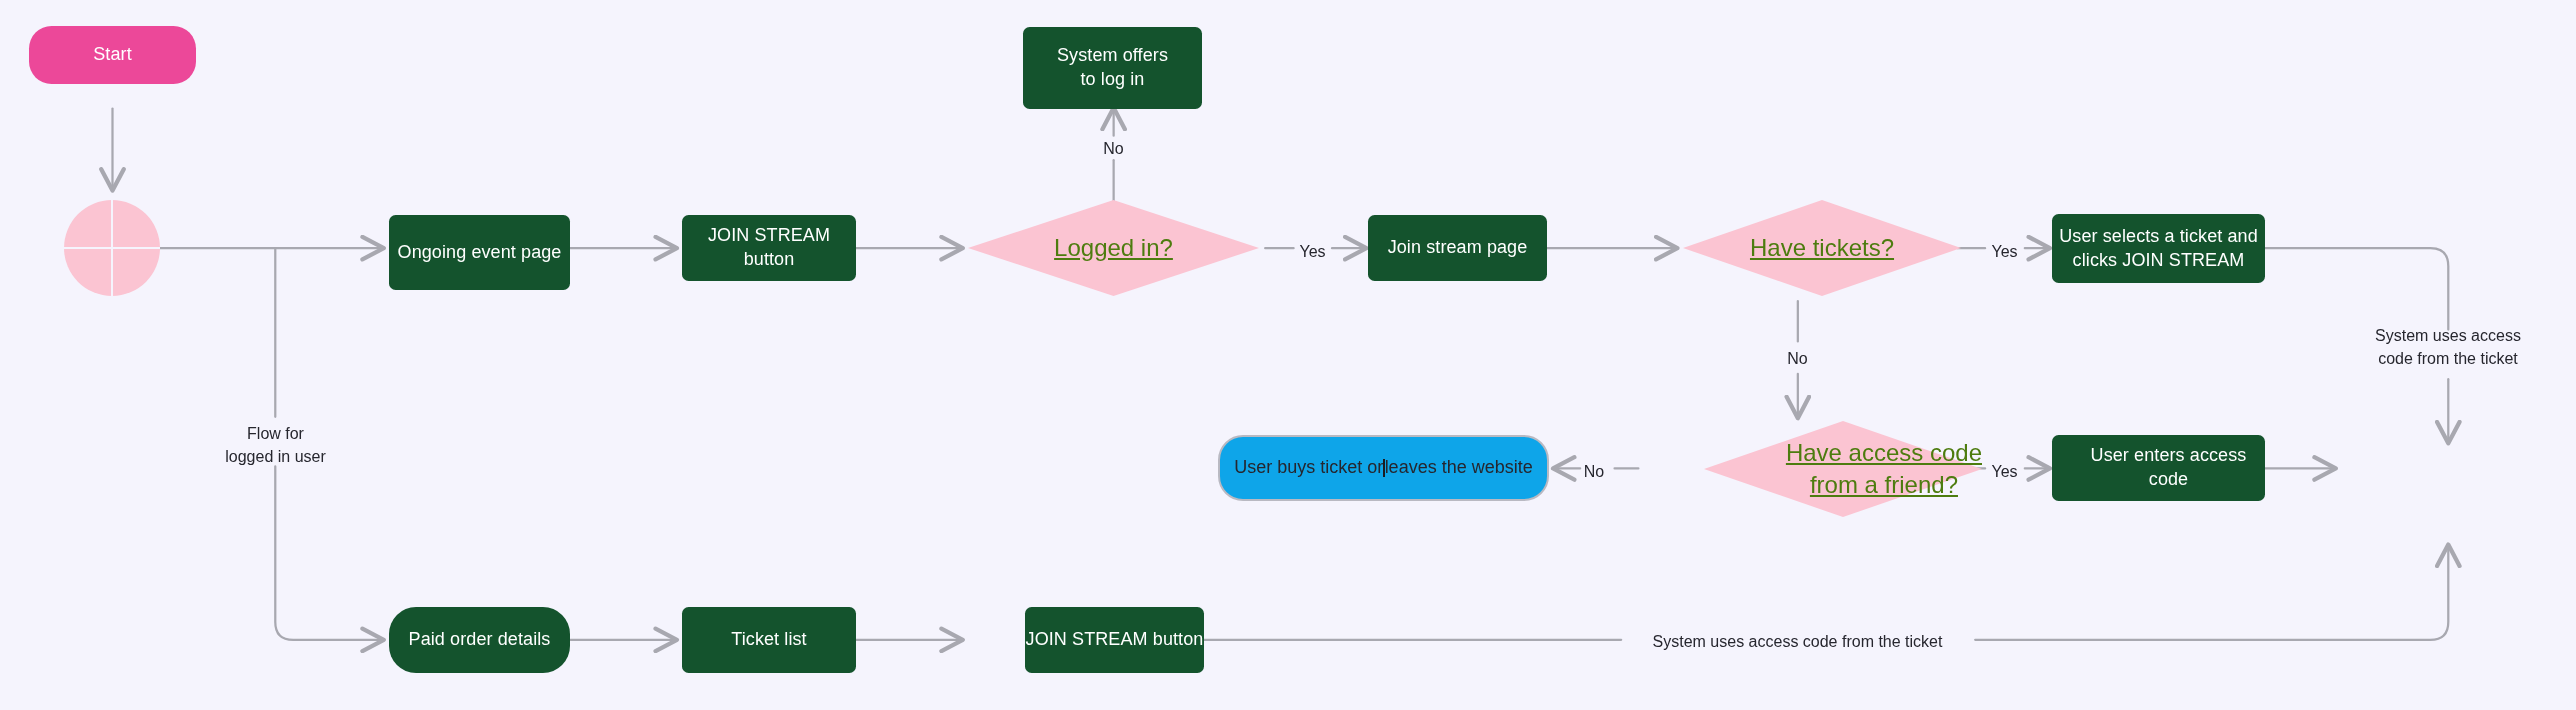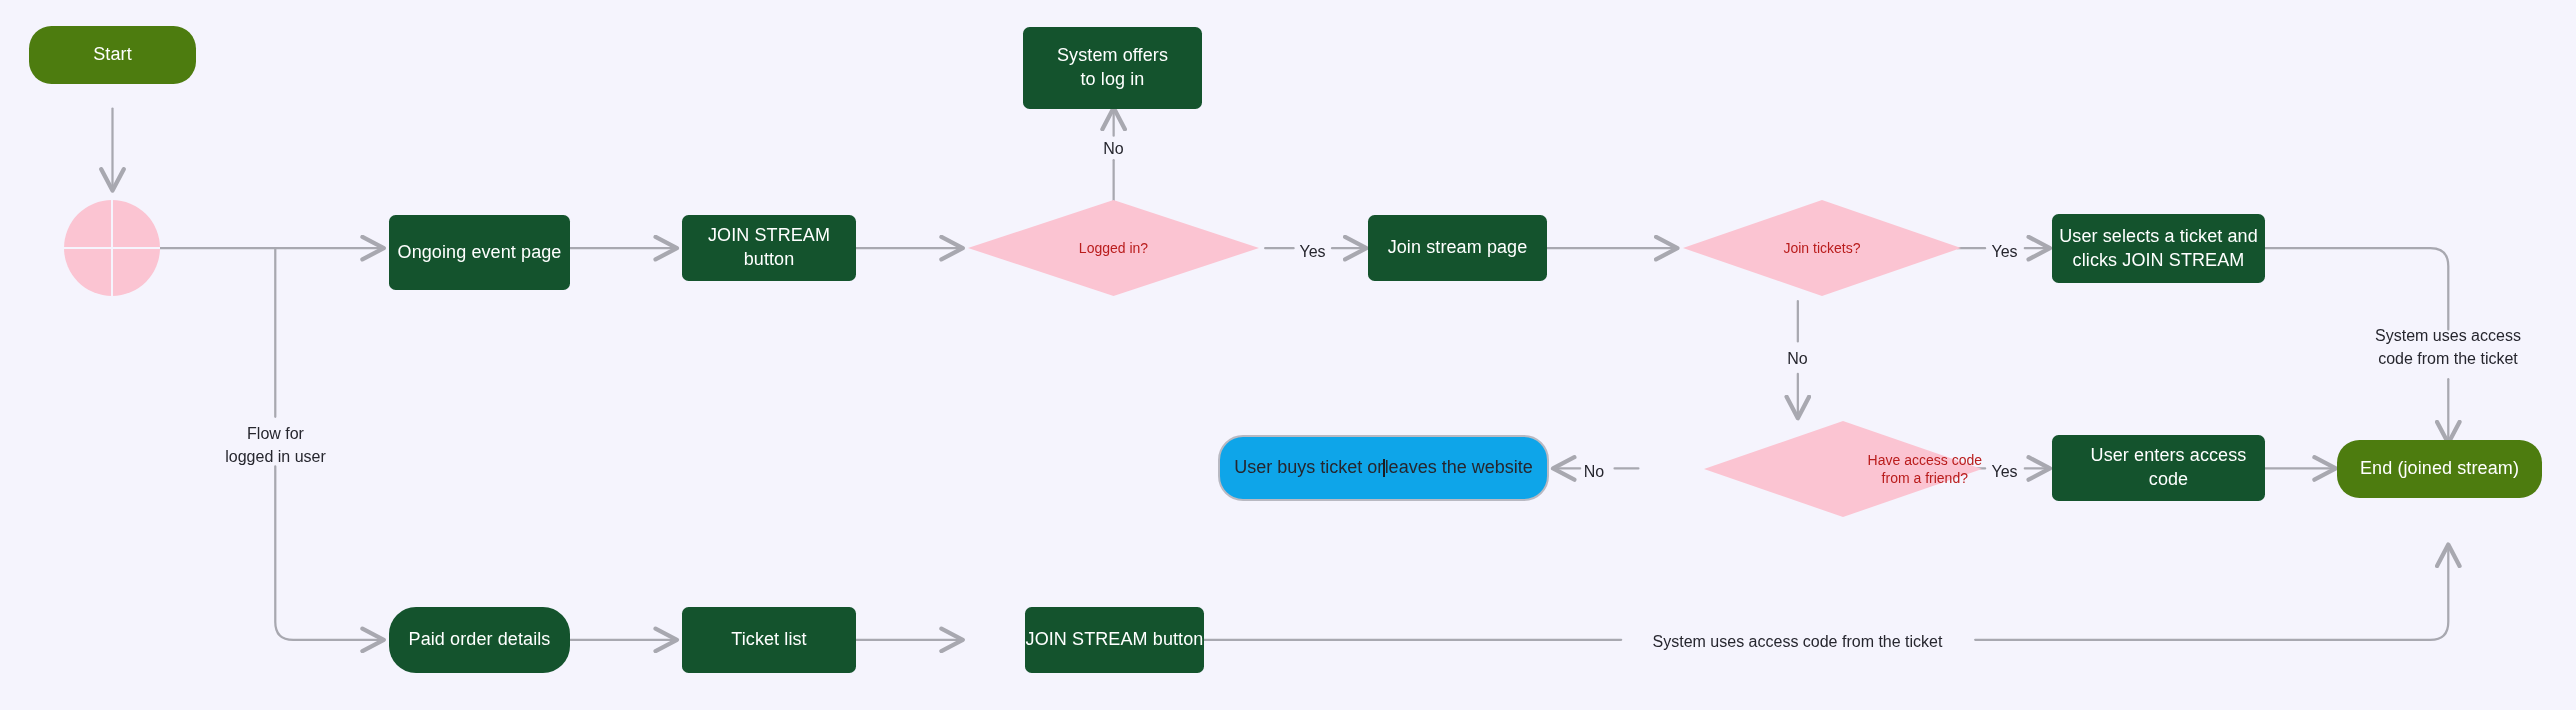--- a/index.html
+++ b/index.html
@@ -8,29 +8,29 @@
     background:#f5f4fd;
     font-family:"Liberation Sans", sans-serif;
     overflow:hidden;
   }
   #canvas{position:relative;width:2576px;height:710px;}
   svg.edges{position:absolute;left:0;top:0;width:2576px;height:710px;pointer-events:none;}
 
   .node{position:absolute;box-sizing:border-box;display:flex;align-items:center;justify-content:center;text-align:center;line-height:1.32;}
 
   .n-terminal{
-    background:#4d7c0f;color:#ffffff;border-radius:22.5px;
+    background:#ec4899;color:#ffffff;border-radius:22.5px;
     font-size:18px;letter-spacing:0.1px;
   }
   .n-process{
     background:#14532d;color:#ffffff;border-radius:6.6px;
     font-size:18px;letter-spacing:0.1px;
   }
   .n-decision{
-    color:#b91c1c;font-size:14px;
+    color:#4d7c0f;font-size:24px;text-decoration:underline;
   }
   .n-decision .dlabel{position:relative;z-index:2;}
   .n-decision .dshape{
     position:absolute;left:0;top:0;width:100%;height:100%;
     background:#fbc4d2;
     clip-path:polygon(50% 0,100% 50%,50% 100%,0 50%);
   }
   .n-note{
     background:#0ea5e9;color:#26262e;border:2px solid #b9b9c2;border-radius:25px;
     font-size:18px;
@@ -136,21 +136,21 @@
     <span>System offers
 to log in</span>
   </div>
 
   <div class="node n-process" style="left:1368px;top:215px;width:179px;height:66px;">
     <span>Join stream page</span>
   </div>
 
   <div class="node n-decision" style="left:1683px;top:200px;width:278px;height:96px;">
     <span class="dshape"></span>
-    <span class="dlabel">Join tickets?</span>
+    <span class="dlabel">Have tickets?</span>
   </div>
 
   <div class="node n-process" style="left:2052px;top:214px;width:213px;height:69px;white-space:pre-line;">
     <span>User selects a ticket and
 clicks JOIN STREAM</span>
   </div>
 
   <div class="node n-decision" style="left:1704px;top:421px;width:278px;height:96px;white-space:pre-line;justify-content:flex-end;">
     <span class="dshape"></span>
     <span class="dlabel">Have access code
@@ -172,23 +172,20 @@
   </div>
 
   <div class="node n-process" style="left:682px;top:607px;width:174px;height:66px;">
     <span>Ticket list</span>
   </div>
 
   <div class="node n-process" style="left:1025px;top:607px;width:179px;height:66px;">
     <span>JOIN STREAM button</span>
   </div>
 
-  <div class="node n-terminal" style="left:2337px;top:440px;width:205px;height:58px;">
-    <span>End (joined stream)</span>
-  </div>
 
   <div class="elabel" style="left:1087px;top:137px;width:53px;">No</div>
 
   <div class="elabel" style="left:1286px;top:240px;width:53px;">Yes</div>
 
   <div class="elabel" style="left:1978px;top:240px;width:53px;">Yes</div>
 
   <div class="elabel" style="left:1771px;top:347px;width:53px;">No</div>
 
   <div class="elabel" style="left:1978px;top:460px;width:53px;">Yes</div>

